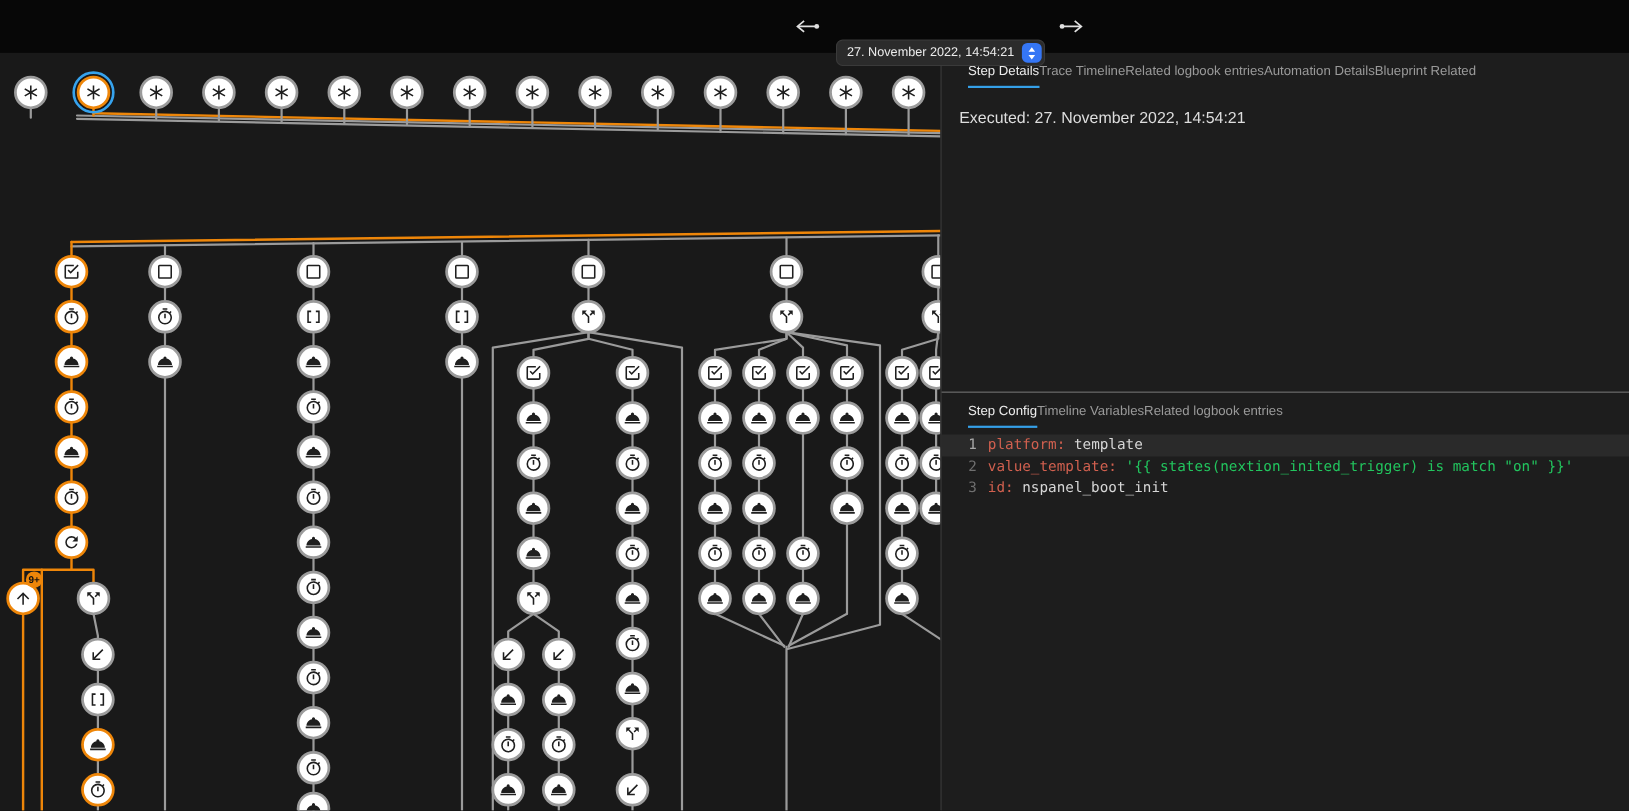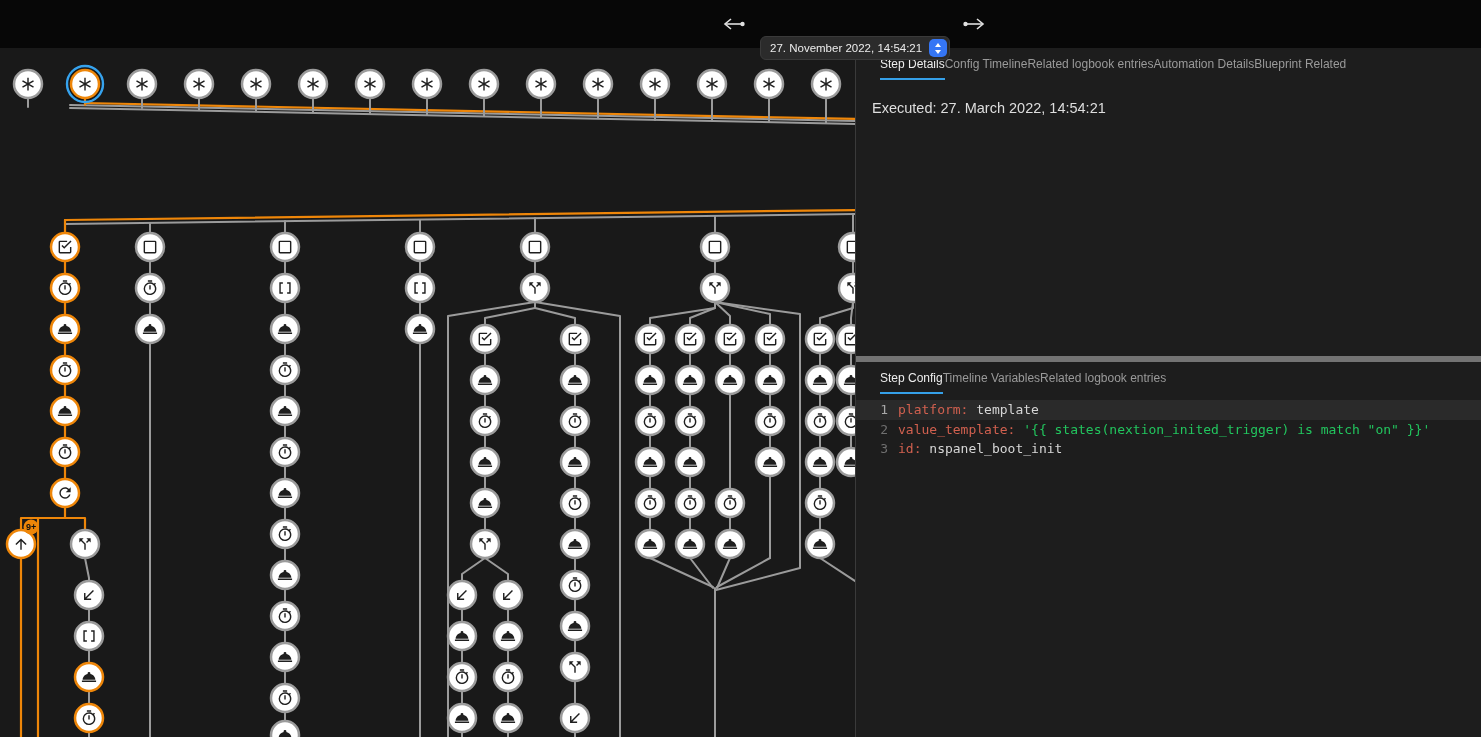--- a/index.html
+++ b/index.html
@@ -18,21 +18,21 @@
   .nav-arrow.left{left:722px;}
   .nav-arrow.right{left:962px;}
 
   
   #graph-svg{position:absolute;left:0;top:0;z-index:1;background:#191919;}
 
   
   .right-panel{position:absolute;left:855px;top:48px;width:626px;height:689px;background:#1d1d1d;border-left:1px solid #3a3a3a;
     box-sizing:border-box;z-index:20;display:flex;flex-direction:column;}
   .details-section{height:308px;box-sizing:border-box;}
-  .config-section{flex:1;border-top:6px solid #737373;box-sizing:border-box;}
+  .config-section{flex:1;border-top:1px solid #737373;box-sizing:border-box;}
   .tabbar{display:flex;padding:0 10px 0 24px;height:32px;align-items:flex-end;}
   .tab{color:#9a9a9a;font-size:12px;padding-bottom:7px;border-bottom:2px solid transparent;cursor:pointer;white-space:nowrap;}
   .tab.active{color:#ededed;border-bottom:2px solid #35a0e8;}
   .executed{padding:20px 0 0 16px;color:#dedede;font-size:14.5px;}
 
   
   .code{margin-top:6px;font-family:"DejaVu Sans Mono",monospace;font-size:13px;line-height:19.5px;color:#d6d6d6;}
   .code-line{display:flex;white-space:pre;}
   .code-line.active{background:#2a2a2a;}
   .ln{width:32px;text-align:right;padding-right:10px;color:#6f6f6f;flex:none;user-select:none;}
@@ -603,26 +603,26 @@
       <circle cx="3.5" cy="8" r="2.2" fill="#e0e0e0"></circle>
       <line x1="4" y1="8" x2="20" y2="8" stroke="#e0e0e0" stroke-width="1.6"></line>
       <path d="M15,3 L21,8 L15,13" fill="none" stroke="#e0e0e0" stroke-width="1.6"></path>
     </svg>
   </div>
 
   <div class="right-panel">
     <div class="details-section">
       <div class="tabbar">
         <span class="tab active">Step Details</span>
-        <span class="tab">Config Timeline</span>
+        <span class="tab">Trace Timeline</span>
         <span class="tab">Related logbook entries</span>
         <span class="tab">Automation Details</span>
         <span class="tab">Blueprint Related</span>
       </div>
-      <div class="executed">Executed: 27. March 2022, 14:54:21</div>
+      <div class="executed">Executed: 27. November 2022, 14:54:21</div>
     </div>
     <div class="config-section">
       <div class="tabbar">
         <span class="tab active">Step Config</span>
         <span class="tab">Timeline Variables</span>
         <span class="tab">Related logbook entries</span>
       </div>
       <div class="code" id="code-lines">
           <div class="code-line active"><span class="ln">1</span><span><span class="tk-key">platform:</span><span class="tk-plain"> template</span></span></div>
           <div class="code-line"><span class="ln">2</span><span><span class="tk-key">value_template:</span><span class="tk-str"> '{{ states(nextion_inited_trigger) is match "on" }}'</span></span></div>

